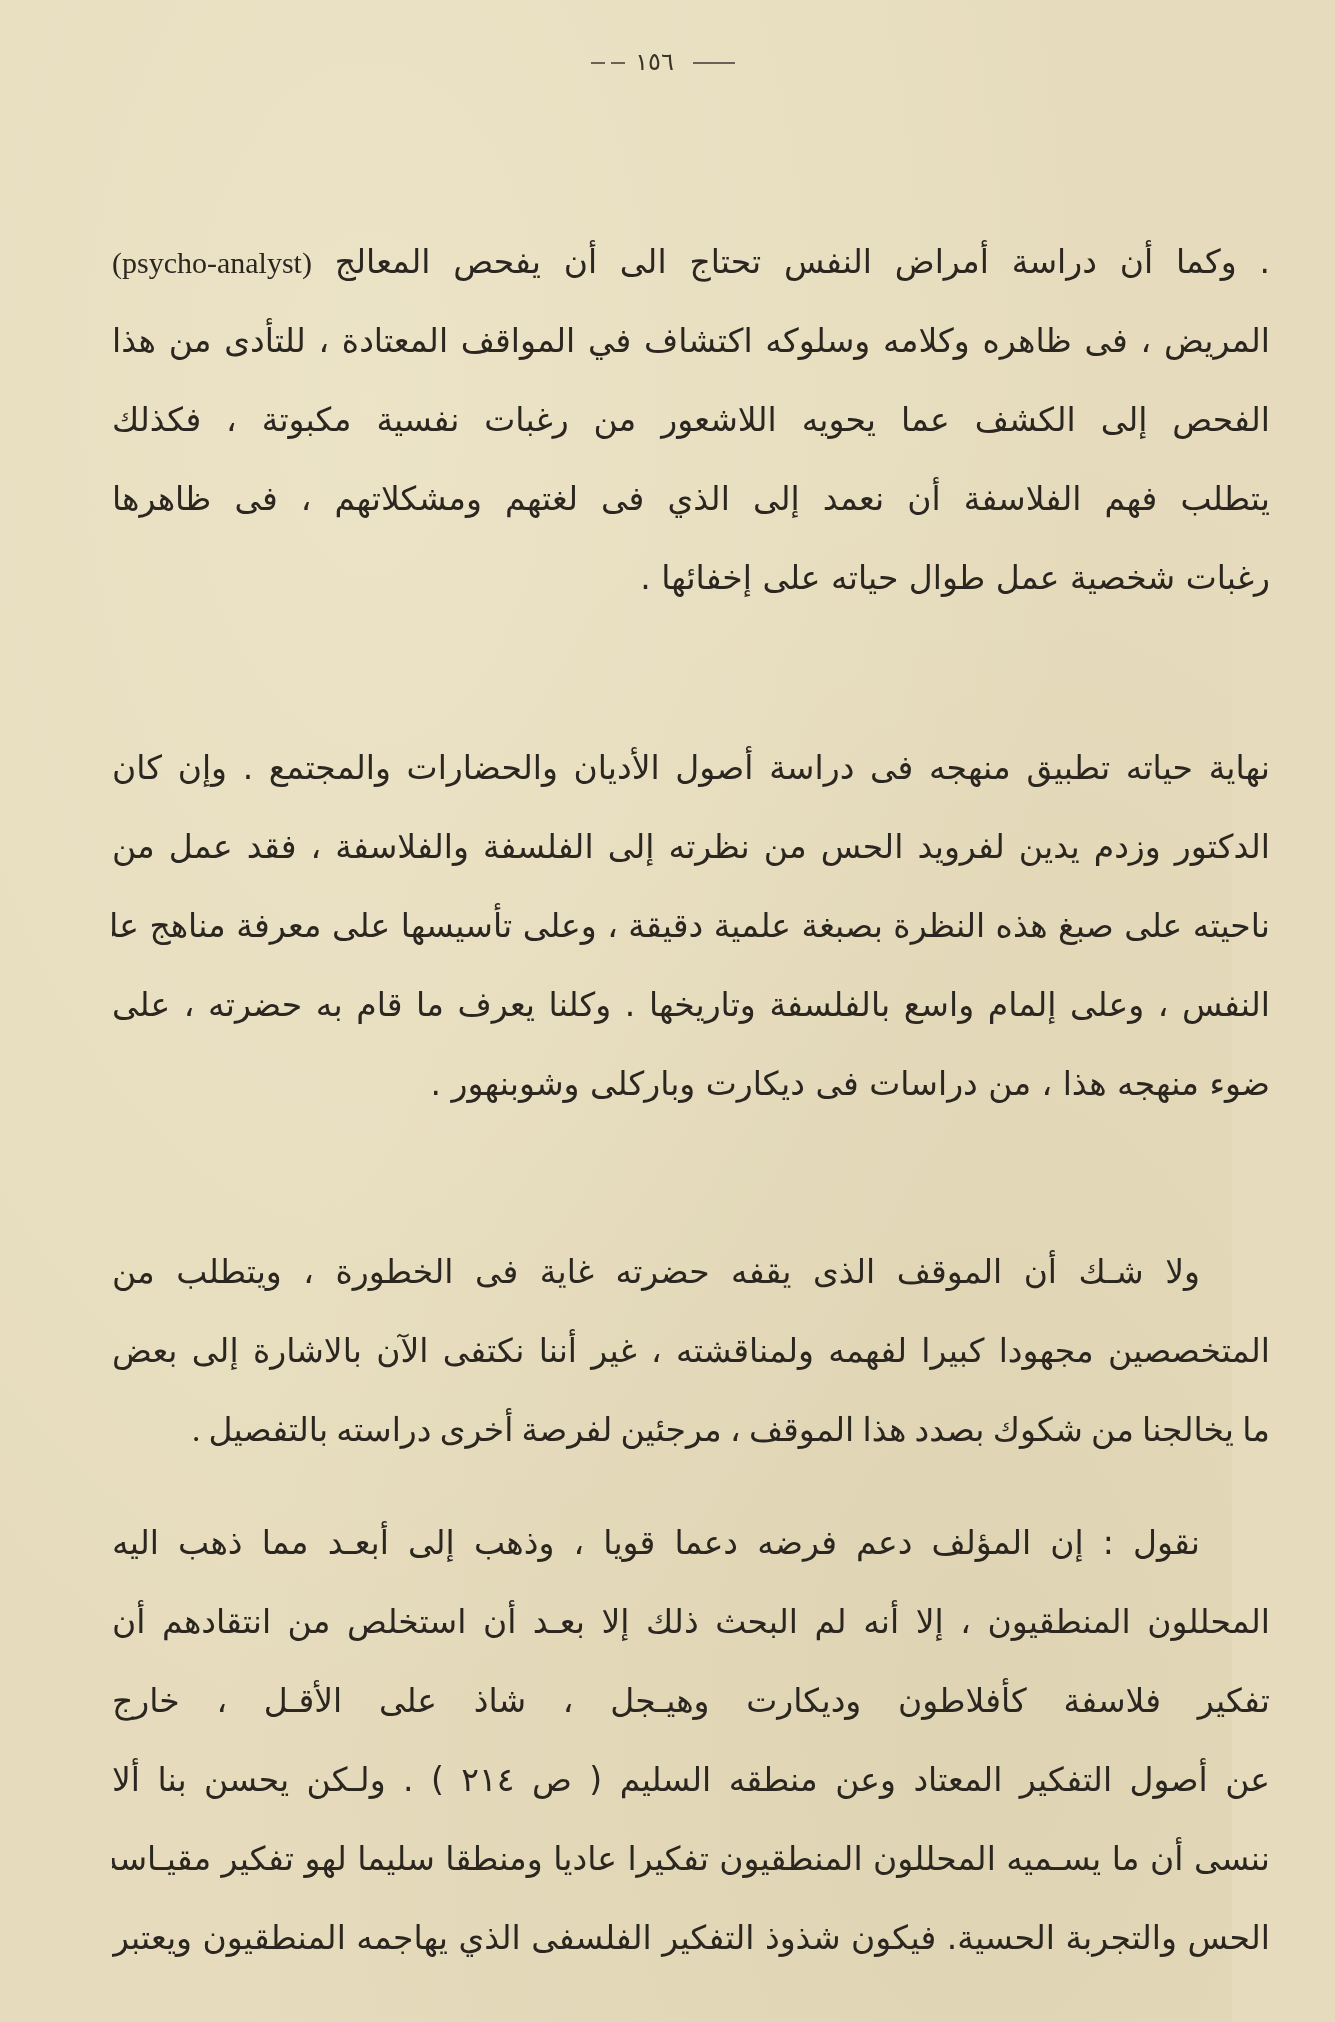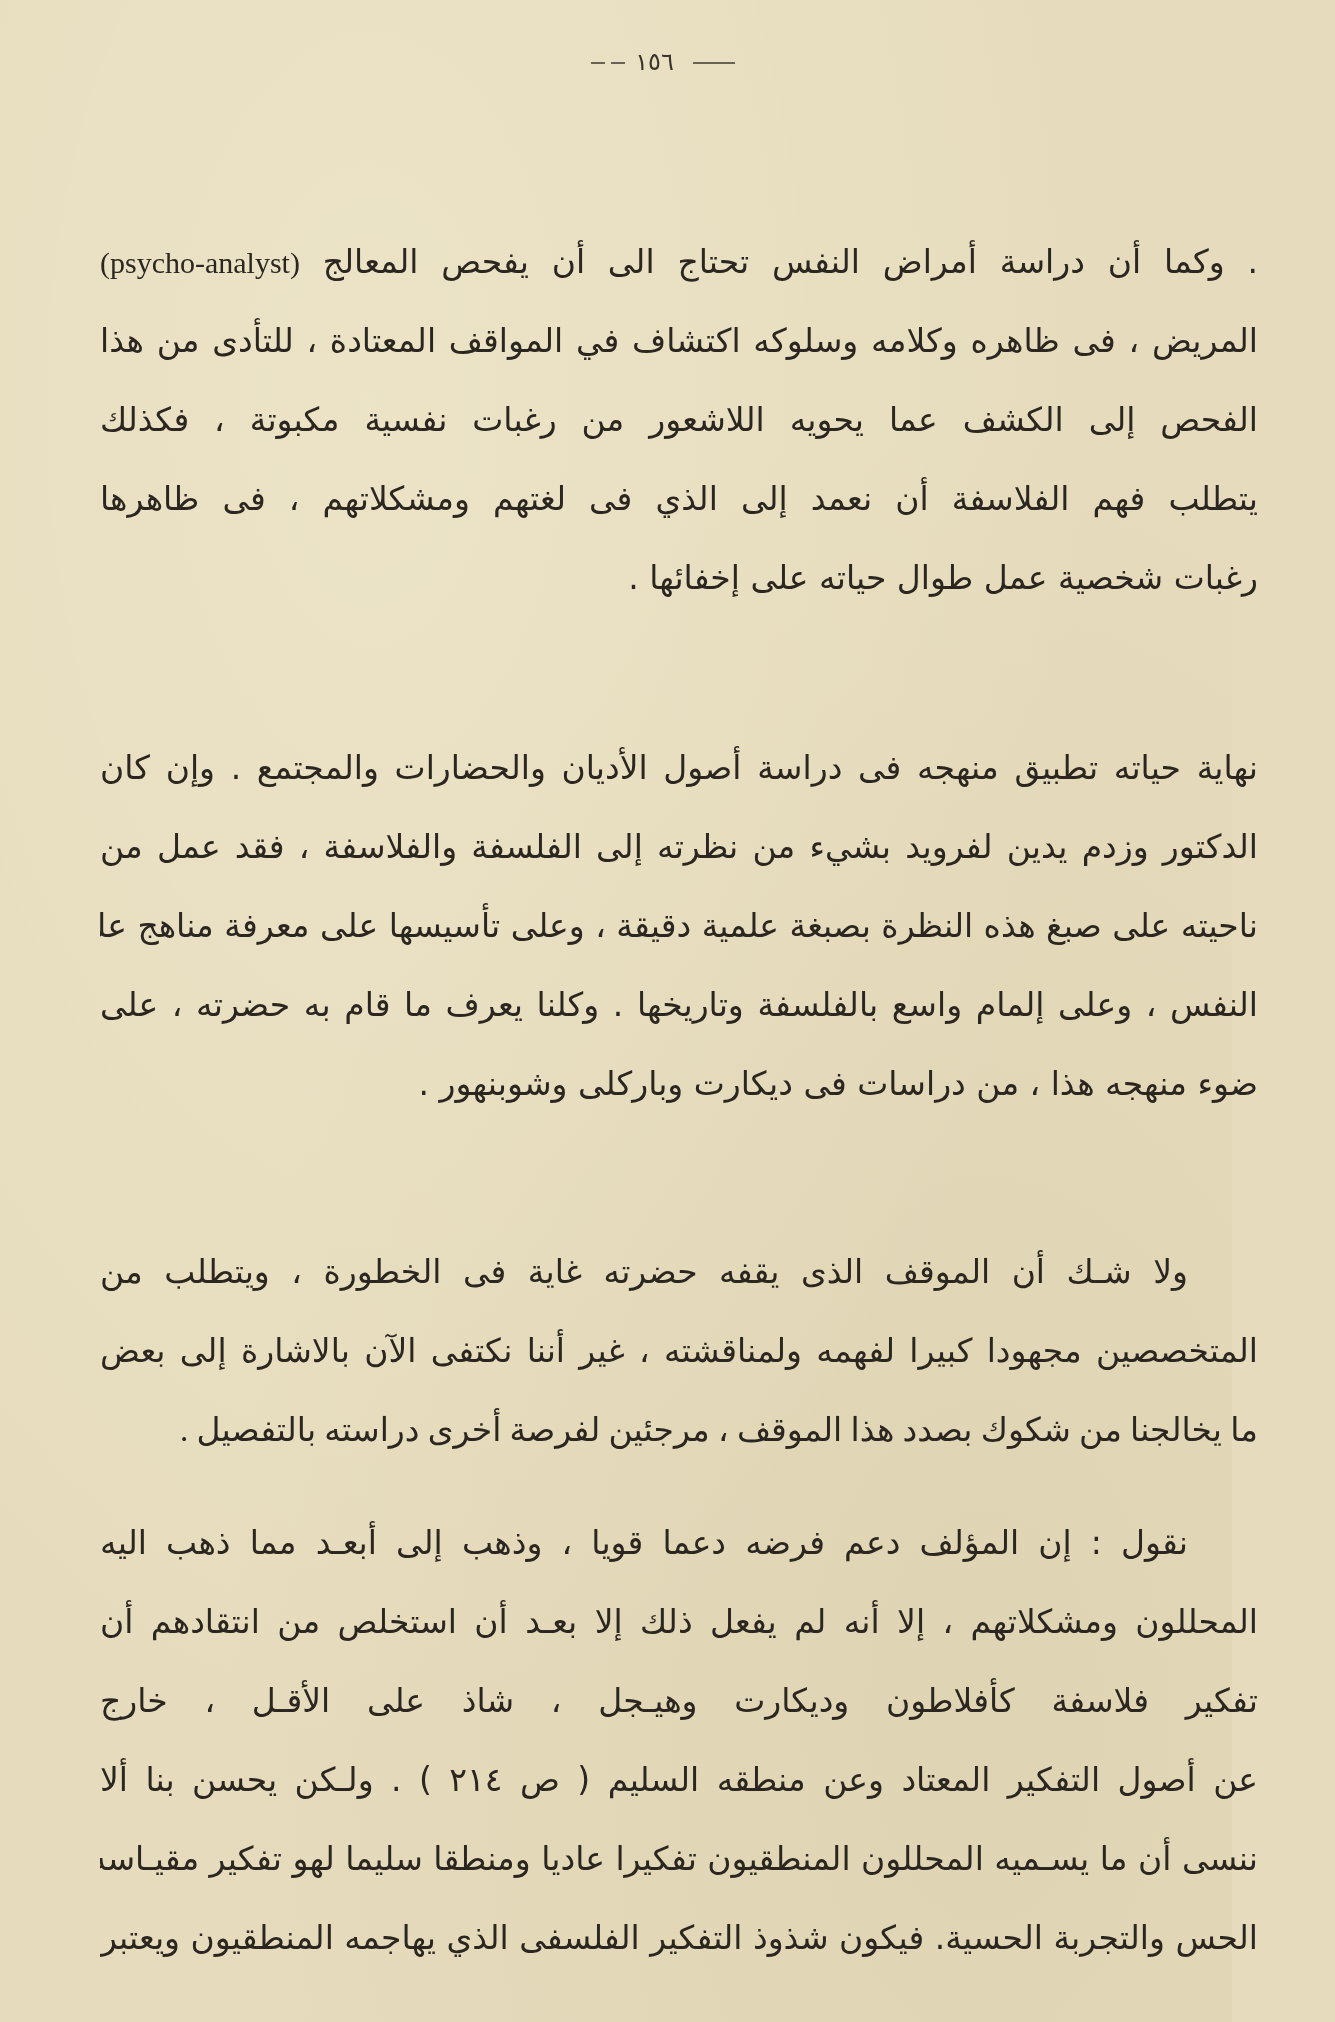--- a/index.html
+++ b/index.html
@@ -43,21 +43,21 @@
       background: #6a6254;
       vertical-align: middle;
       margin: 0 12px;
     }
     .page-number .dash.short {
       width: 14px;
       margin: 0 3px;
     }
     .text-block {
       position: absolute;
-      left: 100px;
+      left: 112px;
       width: 1158px;
       direction: rtl;
       text-align: justify;
       text-align-last: right;
       font-family: "DejaVu Sans", sans-serif;
       font-size: 33px;
       line-height: 79px;
       color: #2b2720;
     }
     .line {
@@ -98,34 +98,34 @@
   <div class="text-block" id="p1">
     <span class="line"><span>. وكما أن دراسة أمراض النفس تحتاج الى أن يفحص المعالج</span> <span class="latin">(psycho-analyst)</span></span>
     <span class="line">المريض ، فى ظاهره وكلامه وسلوكه اكتشاف في المواقف المعتادة ، للتأدى من هذا</span>
     <span class="line">الفحص إلى الكشف عما يحويه اللاشعور من رغبات نفسية مكبوتة ، فكذلك</span>
     <span class="line">يتطلب فهم الفلاسفة أن نعمد إلى الذي فى لغتهم ومشكلاتهم ، فى ظاهرها</span>
     <span class="line last">رغبات شخصية عمل طوال حياته على إخفائها .</span>
   </div>
 
   <div class="text-block" id="p2">
     <span class="line">نهاية حياته تطبيق منهجه فى دراسة أصول الأديان والحضارات والمجتمع . وإن كان</span>
-    <span class="line">الدكتور وزدم يدين لفرويد بشيء من نظرته إلى الفلسفة والفلاسفة ، فقد عمل من</span>
+    <span class="line">الدكتور وزدم يدين لفرويد الحس من نظرته إلى الفلسفة والفلاسفة ، فقد عمل من</span>
     <span class="line">ناحيته على صبغ هذه النظرة بصبغة علمية دقيقة ، وعلى تأسيسها على معرفة مناهج علم</span>
     <span class="line">النفس ، وعلى إلمام واسع بالفلسفة وتاريخها .   وكلنا يعرف ما قام به حضرته ، على</span>
     <span class="line last">ضوء منهجه هذا ، من دراسات فى ديكارت وباركلى وشوبنهور .</span>
   </div>
 
   <div class="text-block" id="p3">
     <span class="line indent">ولا شـك أن الموقف الذى يقفه حضرته غاية فى الخطورة ، ويتطلب من</span>
     <span class="line">المتخصصين مجهودا كبيرا لفهمه ولمناقشته ، غير أننا نكتفى الآن بالاشارة إلى بعض</span>
     <span class="line last">ما يخالجنا من شكوك بصدد هذا الموقف ، مرجئين لفرصة أخرى دراسته بالتفصيل .</span>
   </div>
 
   <div class="text-block" id="p4">
     <span class="line indent">نقول :   إن المؤلف دعم فرضه دعما قويا ، وذهب إلى أبعـد مما ذهب اليه</span>
-    <span class="line">المحللون ومشكلاتهم ، إلا أنه لم يفعل ذلك إلا بعـد أن استخلص من انتقادهم أن</span>
+    <span class="line">المحللون المنطقيون ، إلا أنه لم البحث ذلك إلا بعـد أن استخلص من انتقادهم أن</span>
     <span class="line">تفكير فلاسفة كأفلاطون وديكارت وهيـجل ، شاذ على الأقـل ، خارج</span>
     <span class="line">عن أصول التفكير المعتاد وعن منطقه السليم ( ص ٢١٤ ) .   ولـكن يحسن بنا ألا</span>
     <span class="line">ننسى أن ما يسـميه المحللون المنطقيون تفكيرا عاديا ومنطقا سليما لهو تفكير مقيـاسه</span>
     <span class="line">الحس والتجربة الحسية. فيكون شذوذ التفكير الفلسفى الذي يهاجمه المنطقيون ويعتبره</span>
   </div>
 
 </div>
 
 </body></html>

